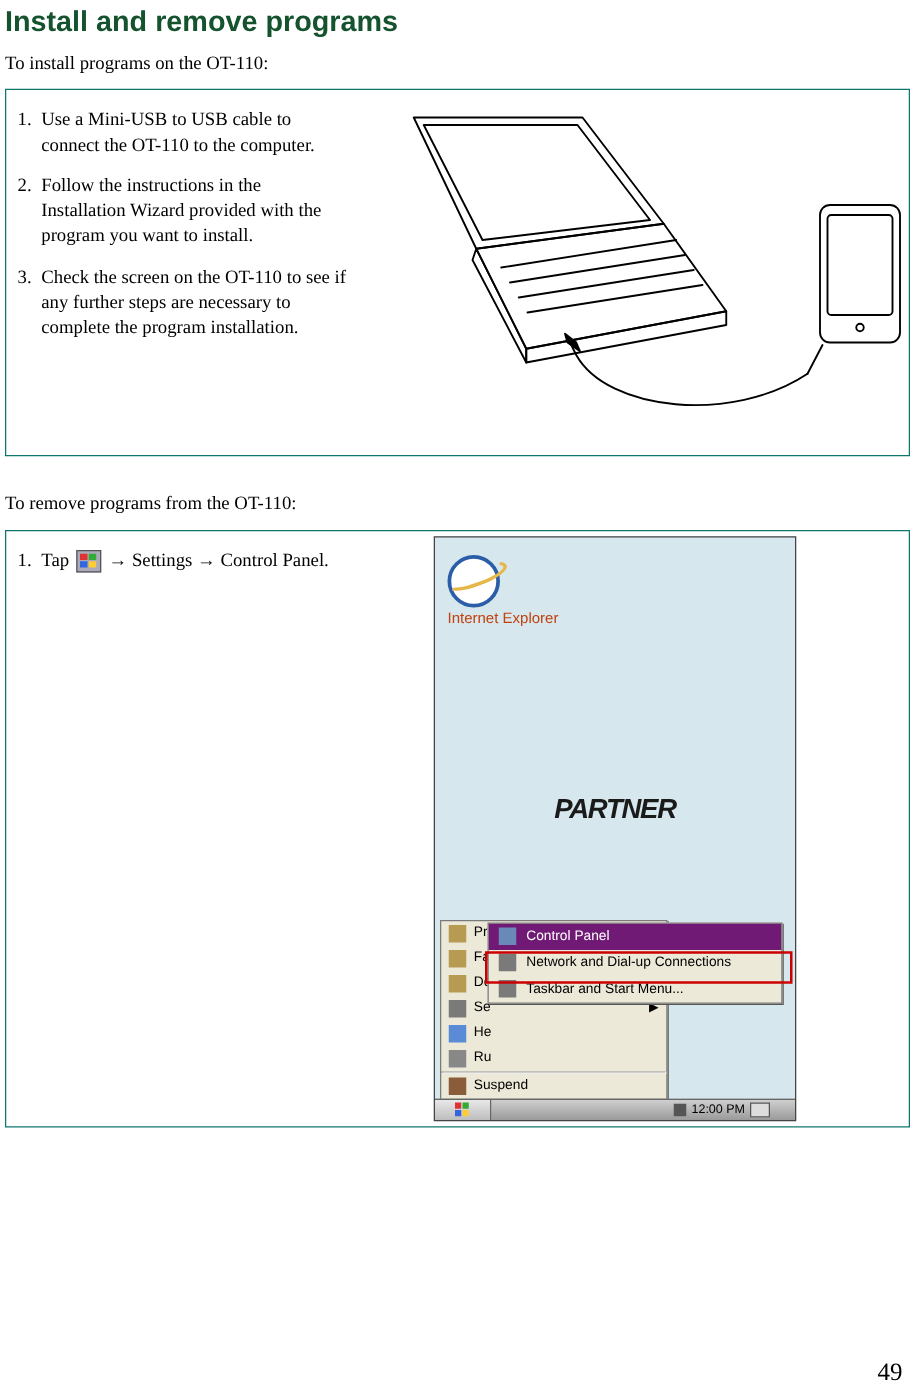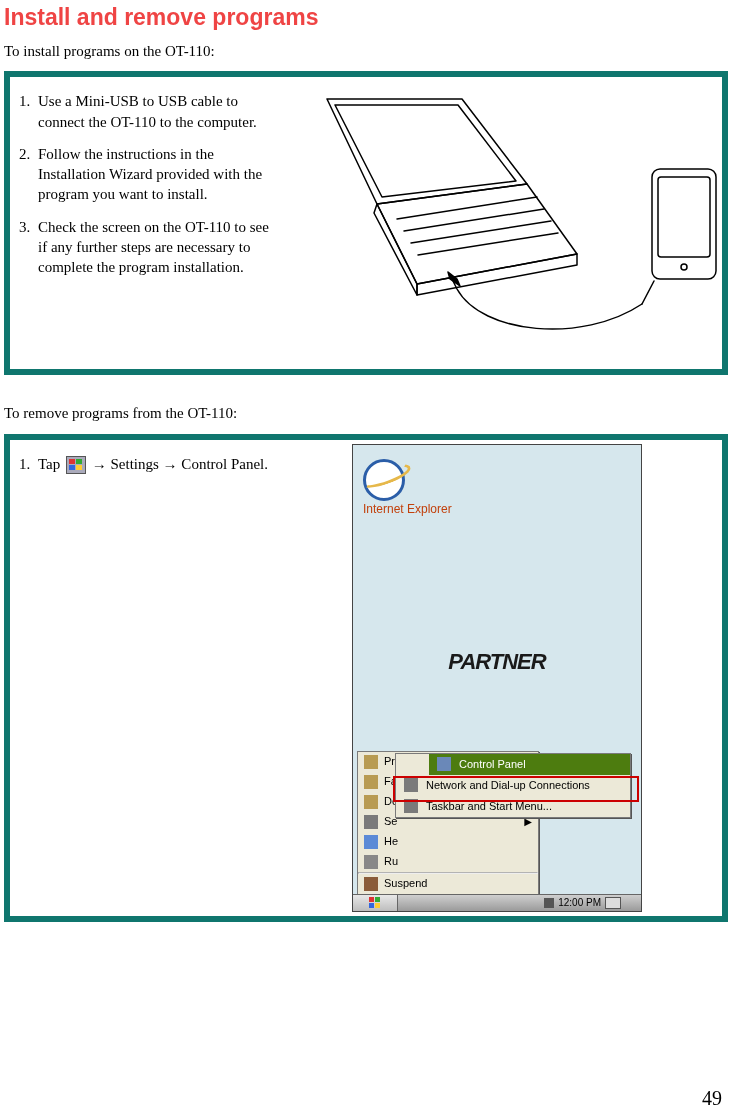--- a/index.html
+++ b/index.html
@@ -14,29 +14,29 @@
     box-sizing: border-box;
     padding: 0 8px 0 4px;
   }
 
   h1 {
     font-family: Arial, Helvetica, sans-serif;
     font-size: 23px;
     margin: 2px 0 8px 0;
     padding: 0;
     font-weight: bold;
-    color: #ef4444;
+    color: #14532d;
   }
 
   .intro {
     margin: 4px 0 10px 0;
   }
 
   .box {
-    border: 6px solid #0f766e;
+    border: 1px solid #0f766e;
     margin-bottom: 28px;
   }
 
   table.box-table {
     border-collapse: collapse;
     width: 100%;
   }
   table.box-table td {
     vertical-align: top;
     border: none;
@@ -147,23 +147,22 @@
     border: 1px solid #7a7a7a;
     font-family: Tahoma, Arial, sans-serif;
     font-size: 11px;
     box-shadow: 1px 1px 0 #555;
     z-index: 2;
   }
   .submenu .sm-row {
     padding: 3px 8px; gap: 8px; height: 15px;
   }
   .submenu .highlight {
-    background: #4d7c0f;
+    background: #701a75;
     color: #fff;
-    margin-left: 33px;
   }
   .red-rect {
     position: absolute;
     left: 40px;
     bottom: 109px;
     width: 242px;
     height: 22px;
     border: 2px solid #c00;
     z-index: 3;
     pointer-events: none;

